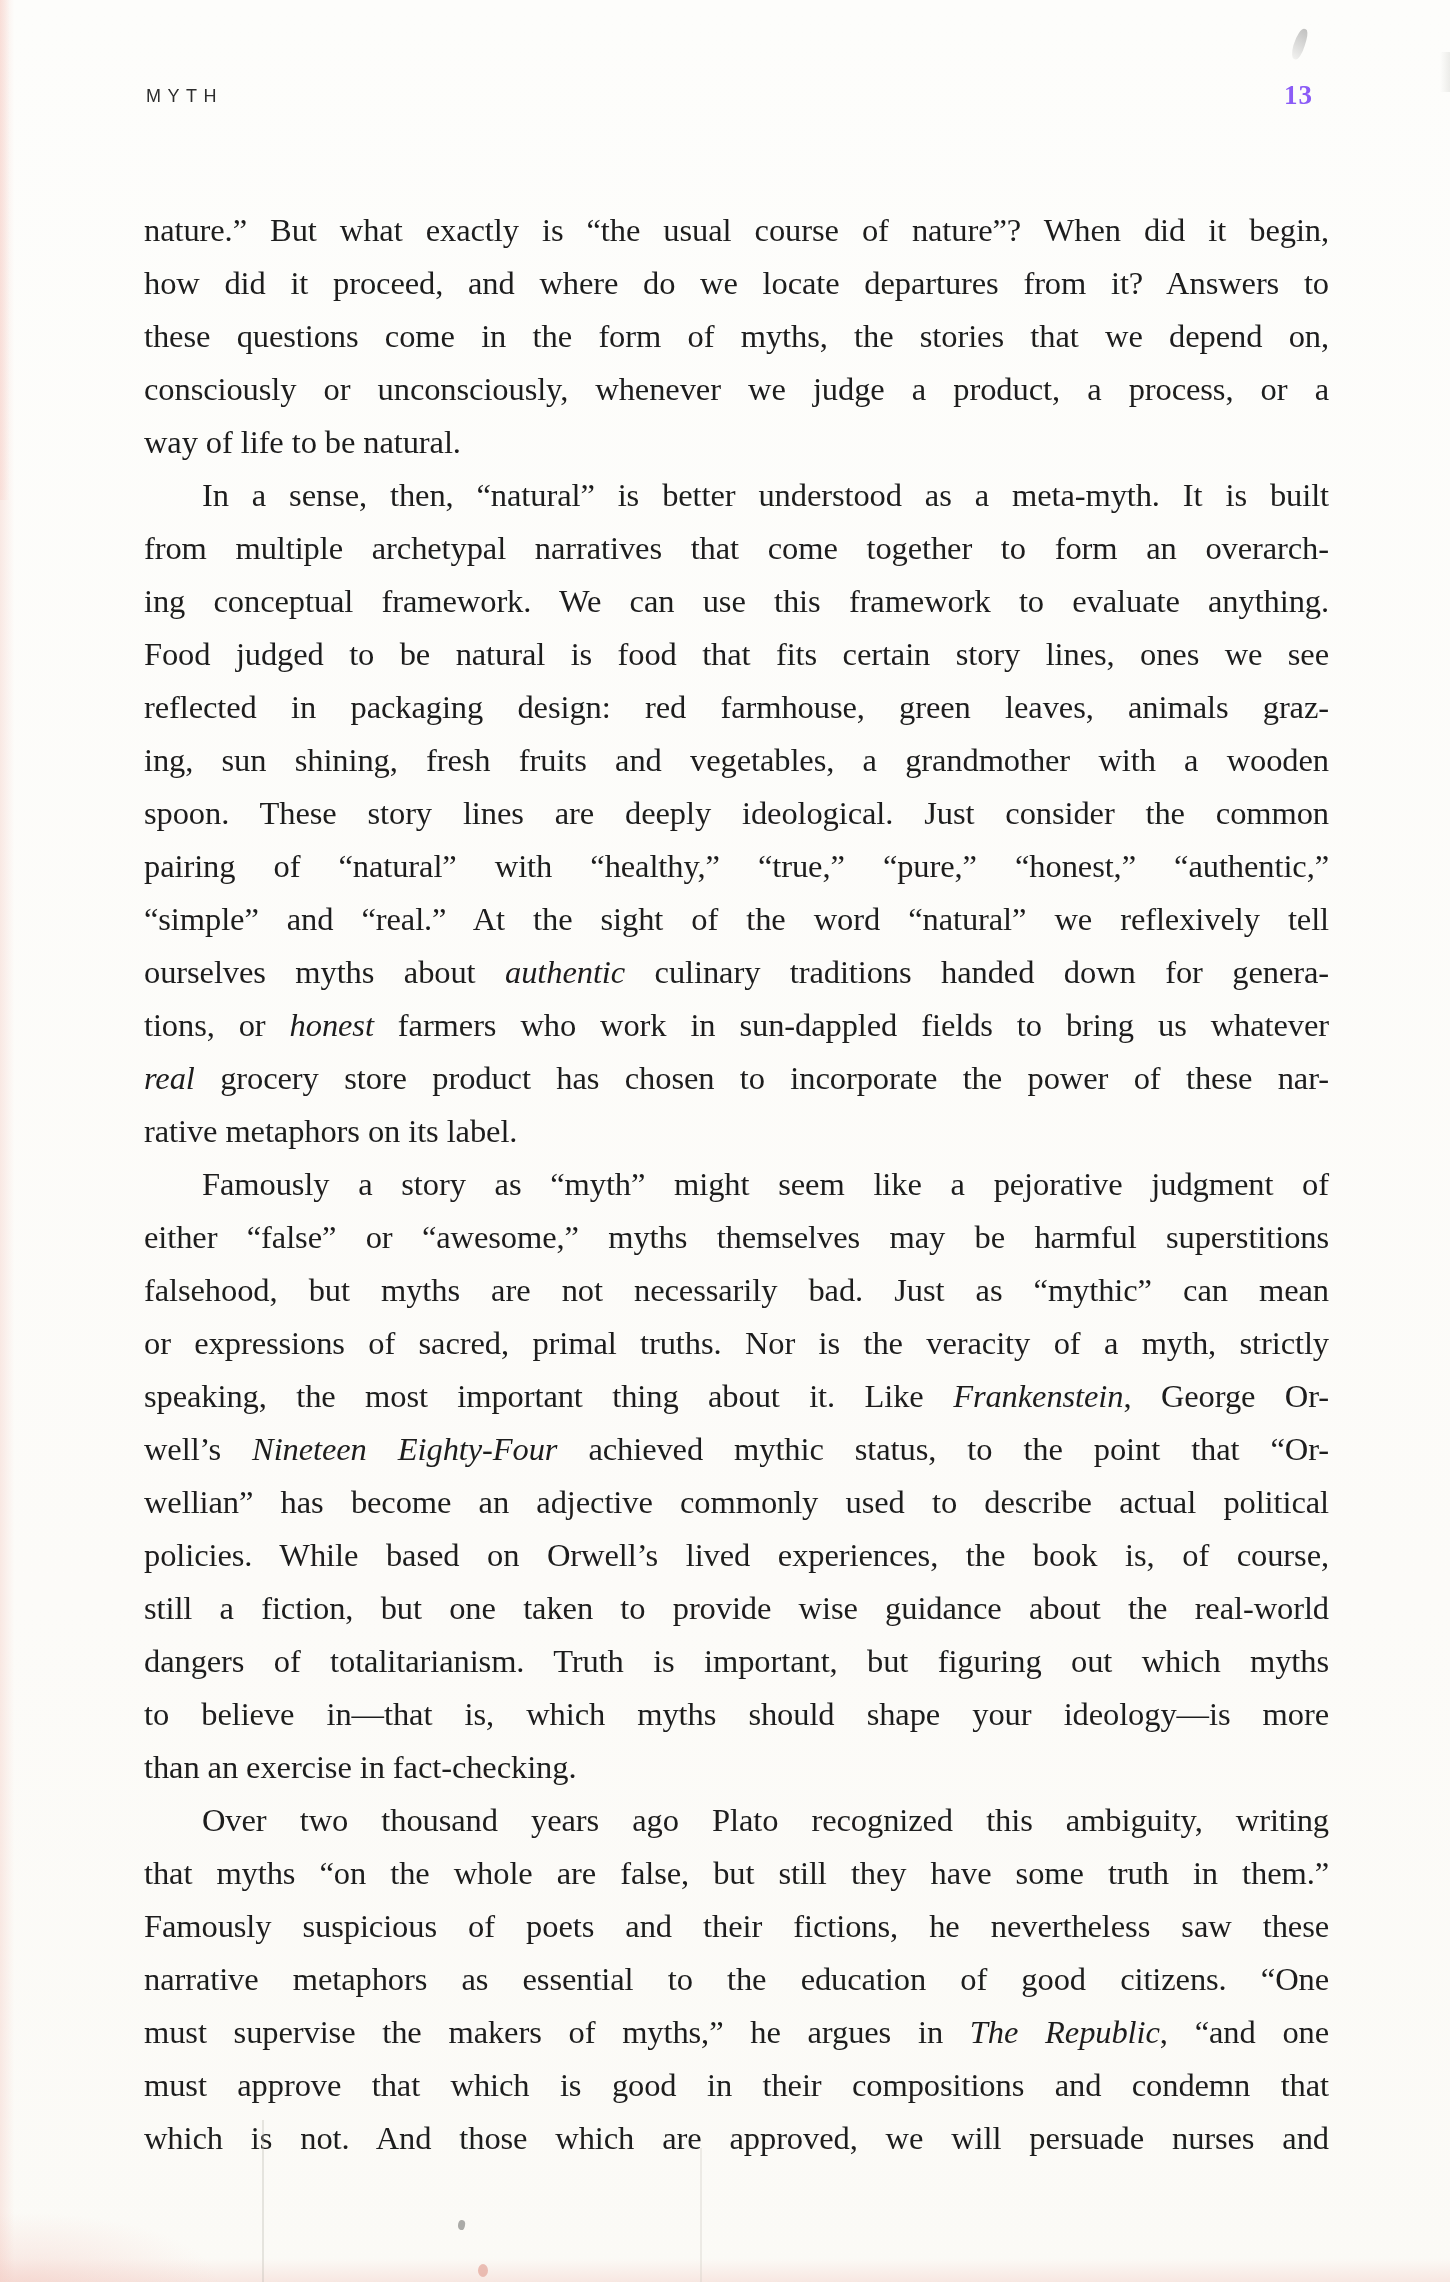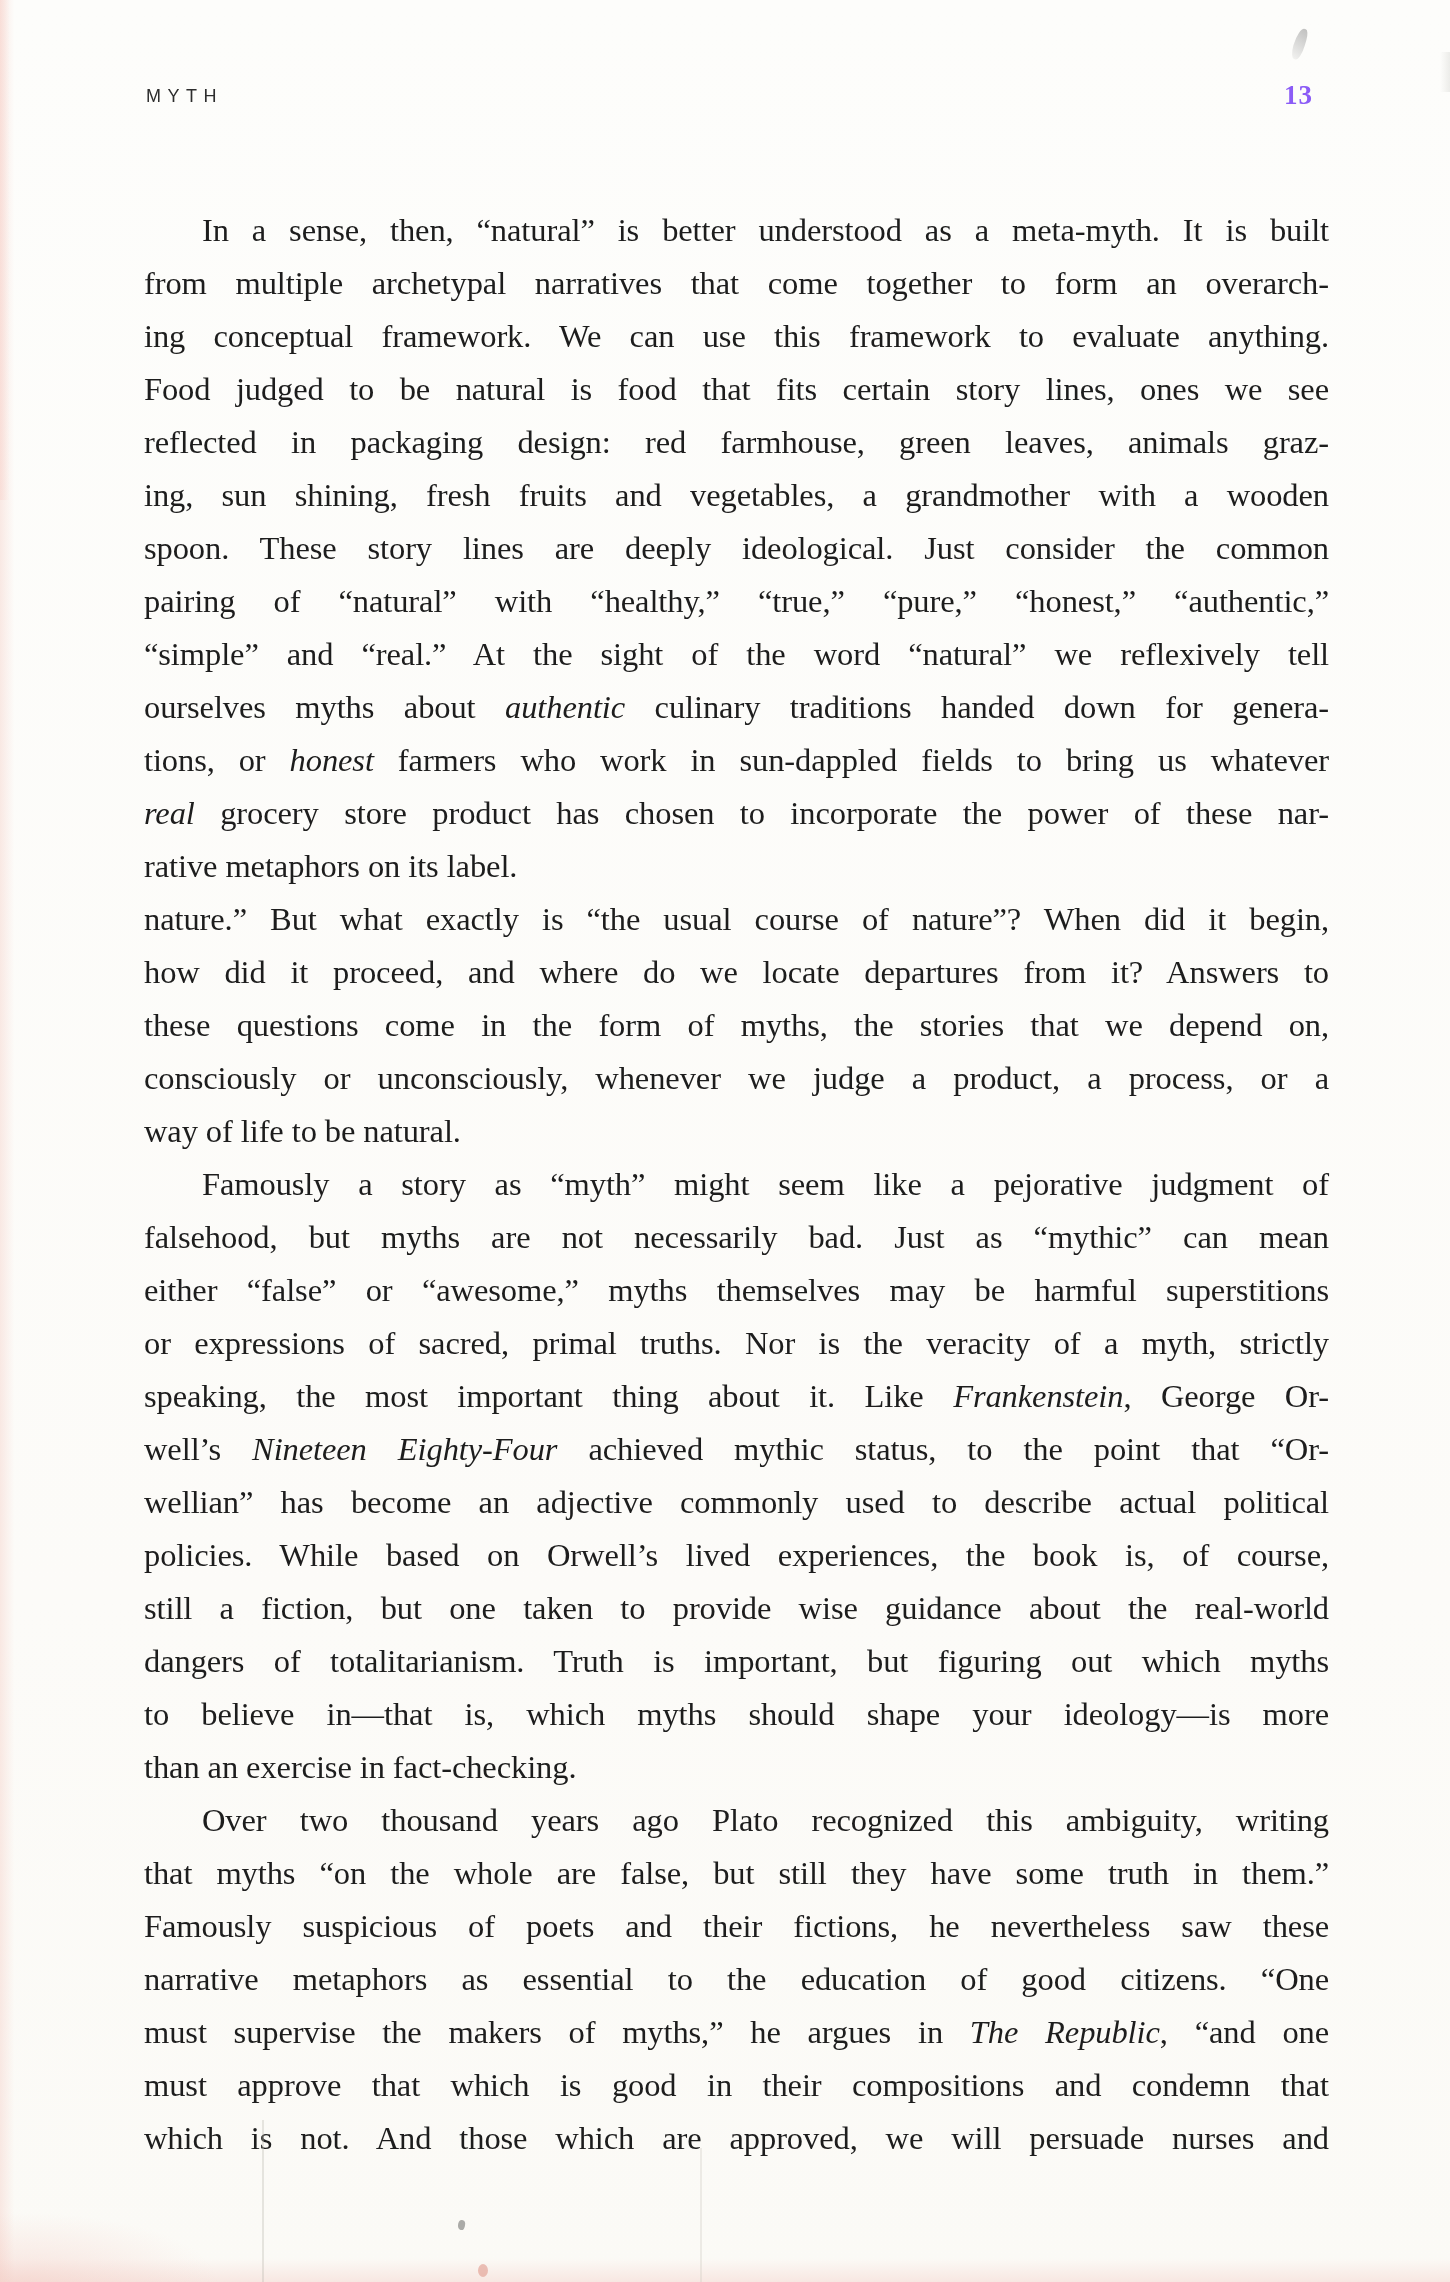--- a/index.html
+++ b/index.html
@@ -92,45 +92,45 @@
 <body>
 
 <div class="page">
 
   <div class="running-head">MYTH</div>
 
   <div class="page-number">13</div>
 
   <div class="body-text">
       <div class="para">
+        <div class="line"><span>nature.” But what exactly is “the usual course of nature”? When did it begin,</span></div>
+        <div class="line"><span>how did it proceed, and where do we locate departures from it? Answers to</span></div>
+        <div class="line"><span>these questions come in the form of myths, the stories that we depend on,</span></div>
+        <div class="line"><span>consciously or unconsciously, whenever we judge a product, a process, or a</span></div>
+        <div class="line last"><span>way of life to be natural.</span></div>
+      </div>
+      <div class="para">
         <div class="line indent"><span>In a sense, then, “natural” is better understood as a meta-myth. It is built</span></div>
         <div class="line"><span>from multiple archetypal narratives that come together to form an overarch-</span></div>
         <div class="line"><span>ing conceptual framework. We can use this framework to evaluate anything.</span></div>
         <div class="line"><span>Food judged to be natural is food that fits certain story lines, ones we see</span></div>
         <div class="line"><span>reflected in packaging design: red farmhouse, green leaves, animals graz-</span></div>
         <div class="line"><span>ing, sun shining, fresh fruits and vegetables, a grandmother with a wooden</span></div>
         <div class="line"><span>spoon. These story lines are deeply ideological. Just consider the common</span></div>
         <div class="line"><span>pairing of “natural” with “healthy,” “true,” “pure,” “honest,” “authentic,”</span></div>
         <div class="line"><span>“simple” and “real.” At the sight of the word “natural” we reflexively tell</span></div>
         <div class="line"><span>ourselves myths about </span><i>authentic</i><span> culinary traditions handed down for genera-</span></div>
         <div class="line"><span>tions, or </span><i>honest</i><span> farmers who work in sun-dappled fields to bring us whatever</span></div>
         <div class="line"><i>real</i><span> grocery store product has chosen to incorporate the power of these nar-</span></div>
         <div class="line last"><span>rative metaphors on its label.</span></div>
       </div>
       <div class="para">
-        <div class="line"><span>nature.” But what exactly is “the usual course of nature”? When did it begin,</span></div>
-        <div class="line"><span>how did it proceed, and where do we locate departures from it? Answers to</span></div>
-        <div class="line"><span>these questions come in the form of myths, the stories that we depend on,</span></div>
-        <div class="line"><span>consciously or unconsciously, whenever we judge a product, a process, or a</span></div>
-        <div class="line last"><span>way of life to be natural.</span></div>
-      </div>
-      <div class="para">
         <div class="line indent"><span>Famously a story as “myth” might seem like a pejorative judgment of</span></div>
+        <div class="line"><span>either “false” or “awesome,” myths themselves may be harmful superstitions</span></div>
         <div class="line"><span>falsehood, but myths are not necessarily bad. Just as “mythic” can mean</span></div>
-        <div class="line"><span>either “false” or “awesome,” myths themselves may be harmful superstitions</span></div>
         <div class="line"><span>or expressions of sacred, primal truths. Nor is the veracity of a myth, strictly</span></div>
         <div class="line"><span>speaking, the most important thing about it. Like </span><i>Frankenstein</i><span>, George Or-</span></div>
         <div class="line"><span>well’s </span><i>Nineteen Eighty-Four</i><span> achieved mythic status, to the point that “Or-</span></div>
         <div class="line"><span>wellian” has become an adjective commonly used to describe actual political</span></div>
         <div class="line"><span>policies. While based on Orwell’s lived experiences, the book is, of course,</span></div>
         <div class="line"><span>still a fiction, but one taken to provide wise guidance about the real-world</span></div>
         <div class="line"><span>dangers of totalitarianism. Truth is important, but figuring out which myths</span></div>
         <div class="line"><span>to believe in—that is, which myths should shape your ideology—is more</span></div>
         <div class="line last"><span>than an exercise in fact-checking.</span></div>
       </div>

